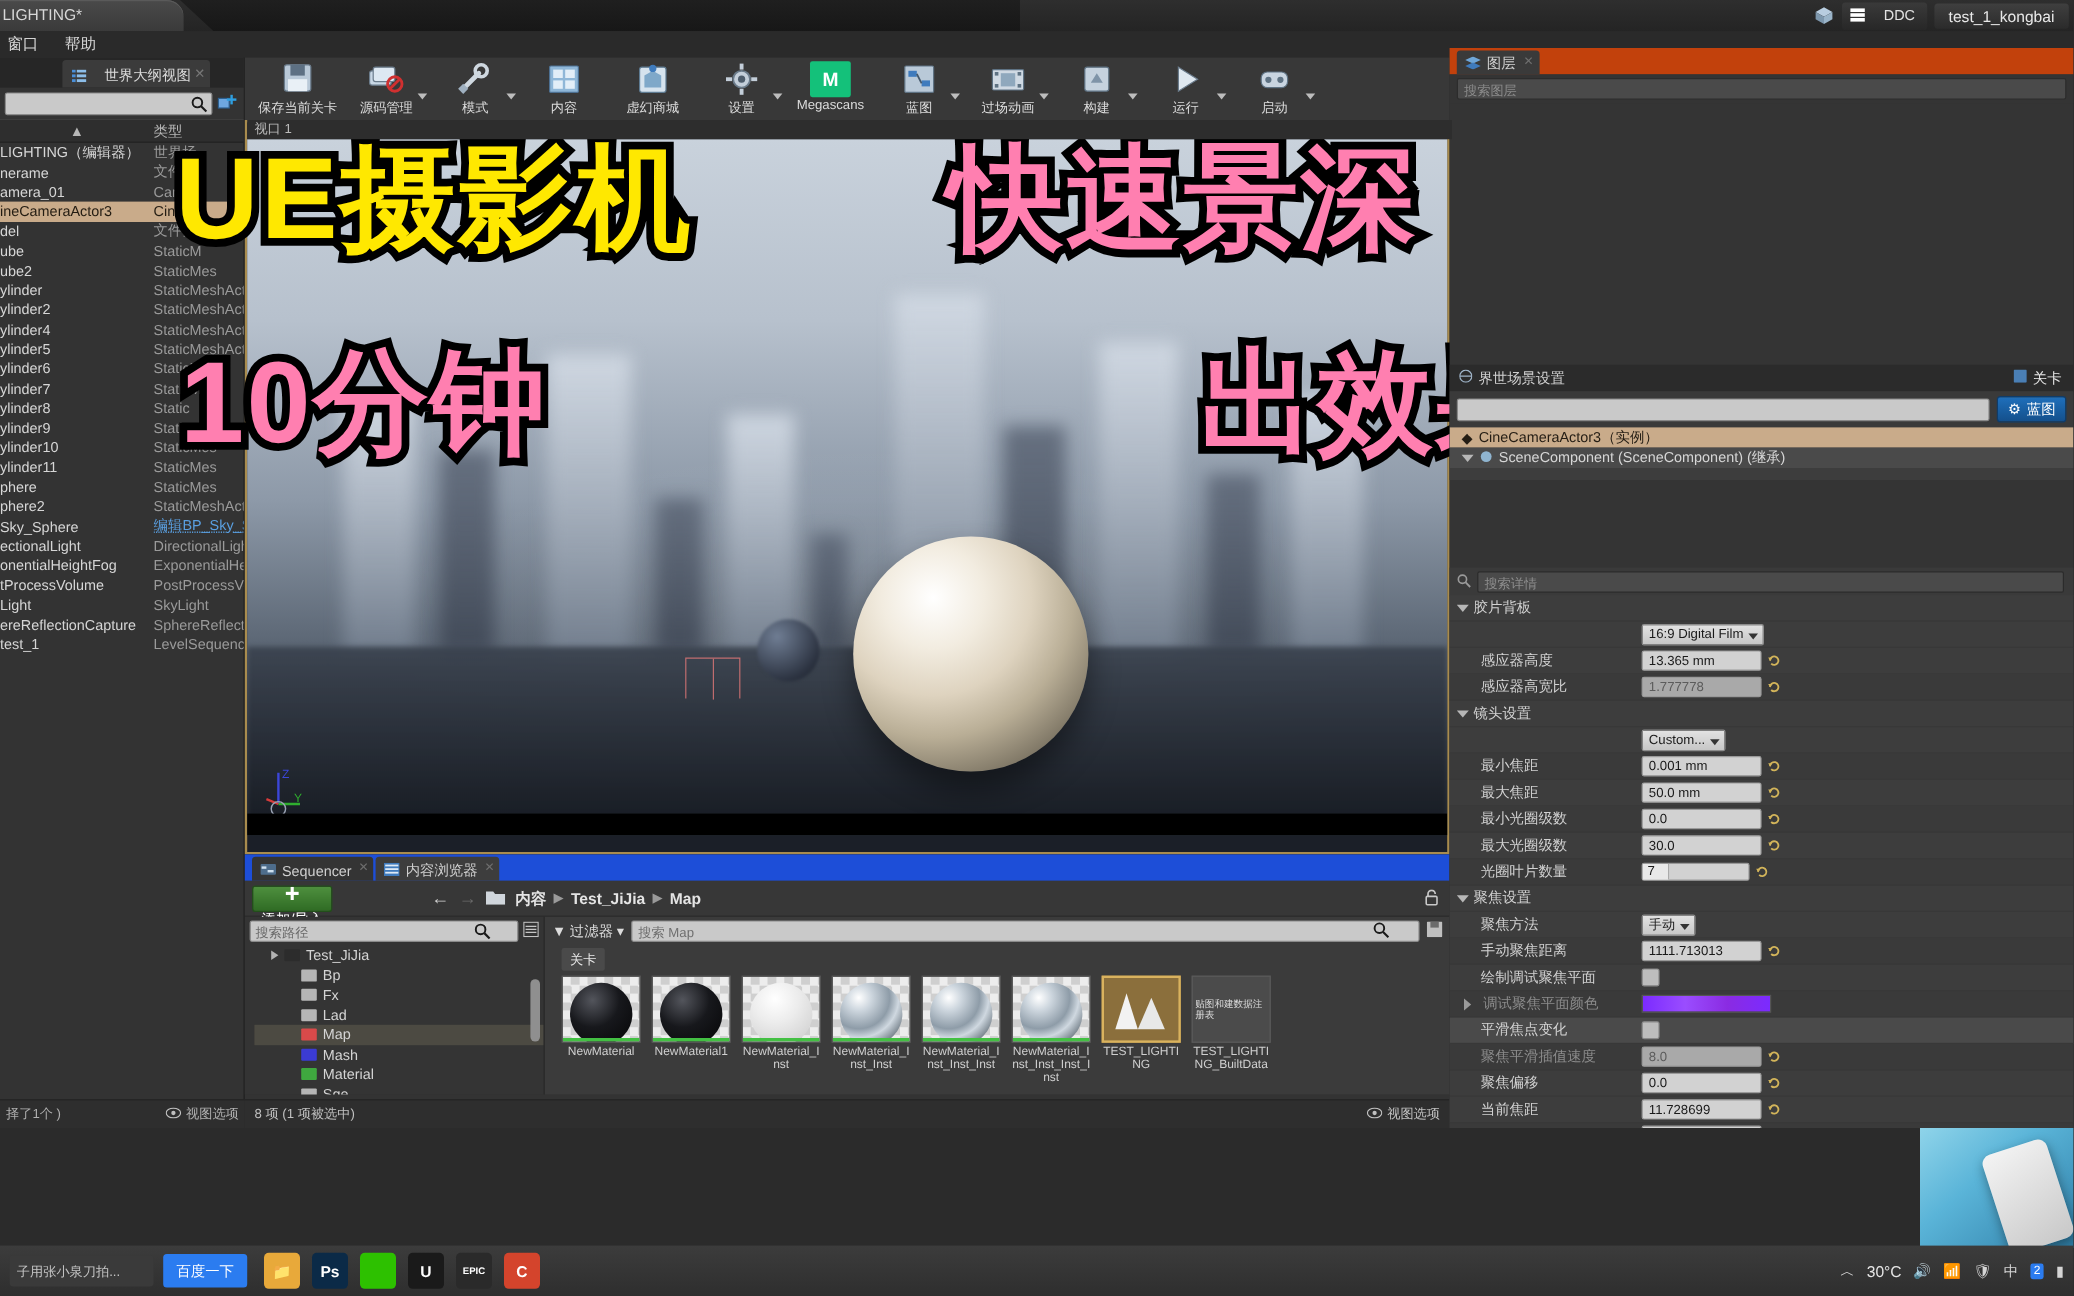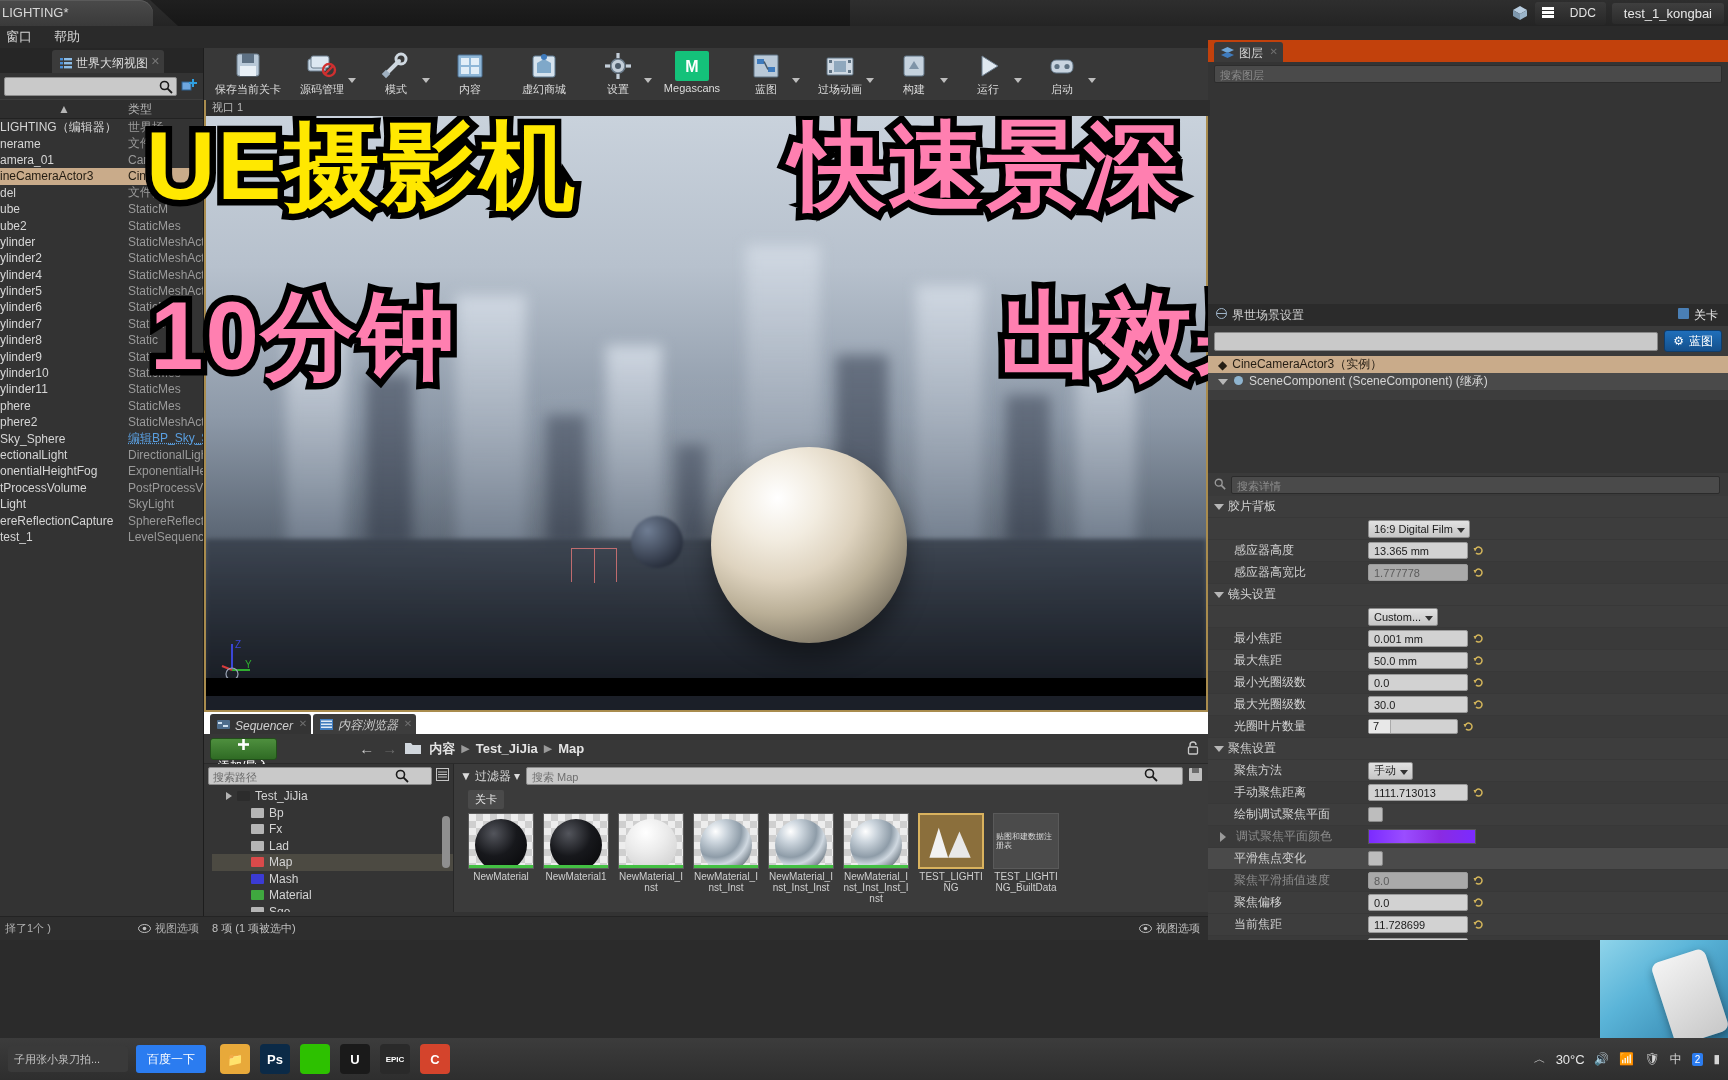--- a/index.html
+++ b/index.html
@@ -59,21 +59,21 @@
     position: absolute; left: 0; top: 48px; width: 204px; height: 892px;
     background: #333333;
     border-right: 1px solid #1d1d1d;
   }
   .outliner-tabrow {
     height: 25px; background: #262626; position: relative;
   }
   .outliner-tab {
     position: absolute; left: 52px; top: 2px; height: 23px;
     background: #3b3b3b; padding: 4px 16px 0 8px;
-    display: flex; align-items: center; gap: 4px;
+    display: flex; align-items: center; gap: 15px;
     font-size: 12px; color: #dcdcdc;
     border-top-left-radius: 3px; border-top-right-radius: 3px;
   }
   .outliner-tab .x { position: absolute; right: 4px; top: 5px; color: #777; font-size: 11px; }
   .ol-icon-lines { width: 12px; height: 11px; display: block; }
   .outliner-search {
     height: 26px; background: #333; display: flex; align-items: center;
     padding: 0 4px; gap: 4px;
   }
   .ol-search-box {
@@ -181,21 +181,21 @@
   .vp-black {
     position: absolute; left: 0; bottom: 0; width: 1000px; height: 18px; background: #000;
   }
 
   
   .cbrowser {
     position: absolute; left: 204px; top: 712px; width: 1004px; height: 228px;
     background: #333;
   }
   .cb-tabs {
-    height: 22px; background: #ffffff; display: flex; align-items: flex-end; gap: 2px; padding-left: 6px; font-style: italic;
+    height: 22px; background: #1d4ed8; display: flex; align-items: flex-end; gap: 2px; padding-left: 6px;
   }
   .cb-tab {
     height: 20px; background: #343434; padding: 3px 18px 0 7px;
     display: flex; align-items: center; gap: 5px; position: relative;
     font-size: 12px; color: #cfcfcf; border-top-left-radius: 3px; border-top-right-radius: 3px;
   }
   .cb-tab.active { background: #3d3d3d; }
   .cb-tab .x { position: absolute; right: 4px; top: 4px; color: #6f6f6f; font-size: 10px; }
   .cb-toolbar {
     height: 30px; background: #373737; display: flex; align-items: center; gap: 8px; padding: 0 6px;

